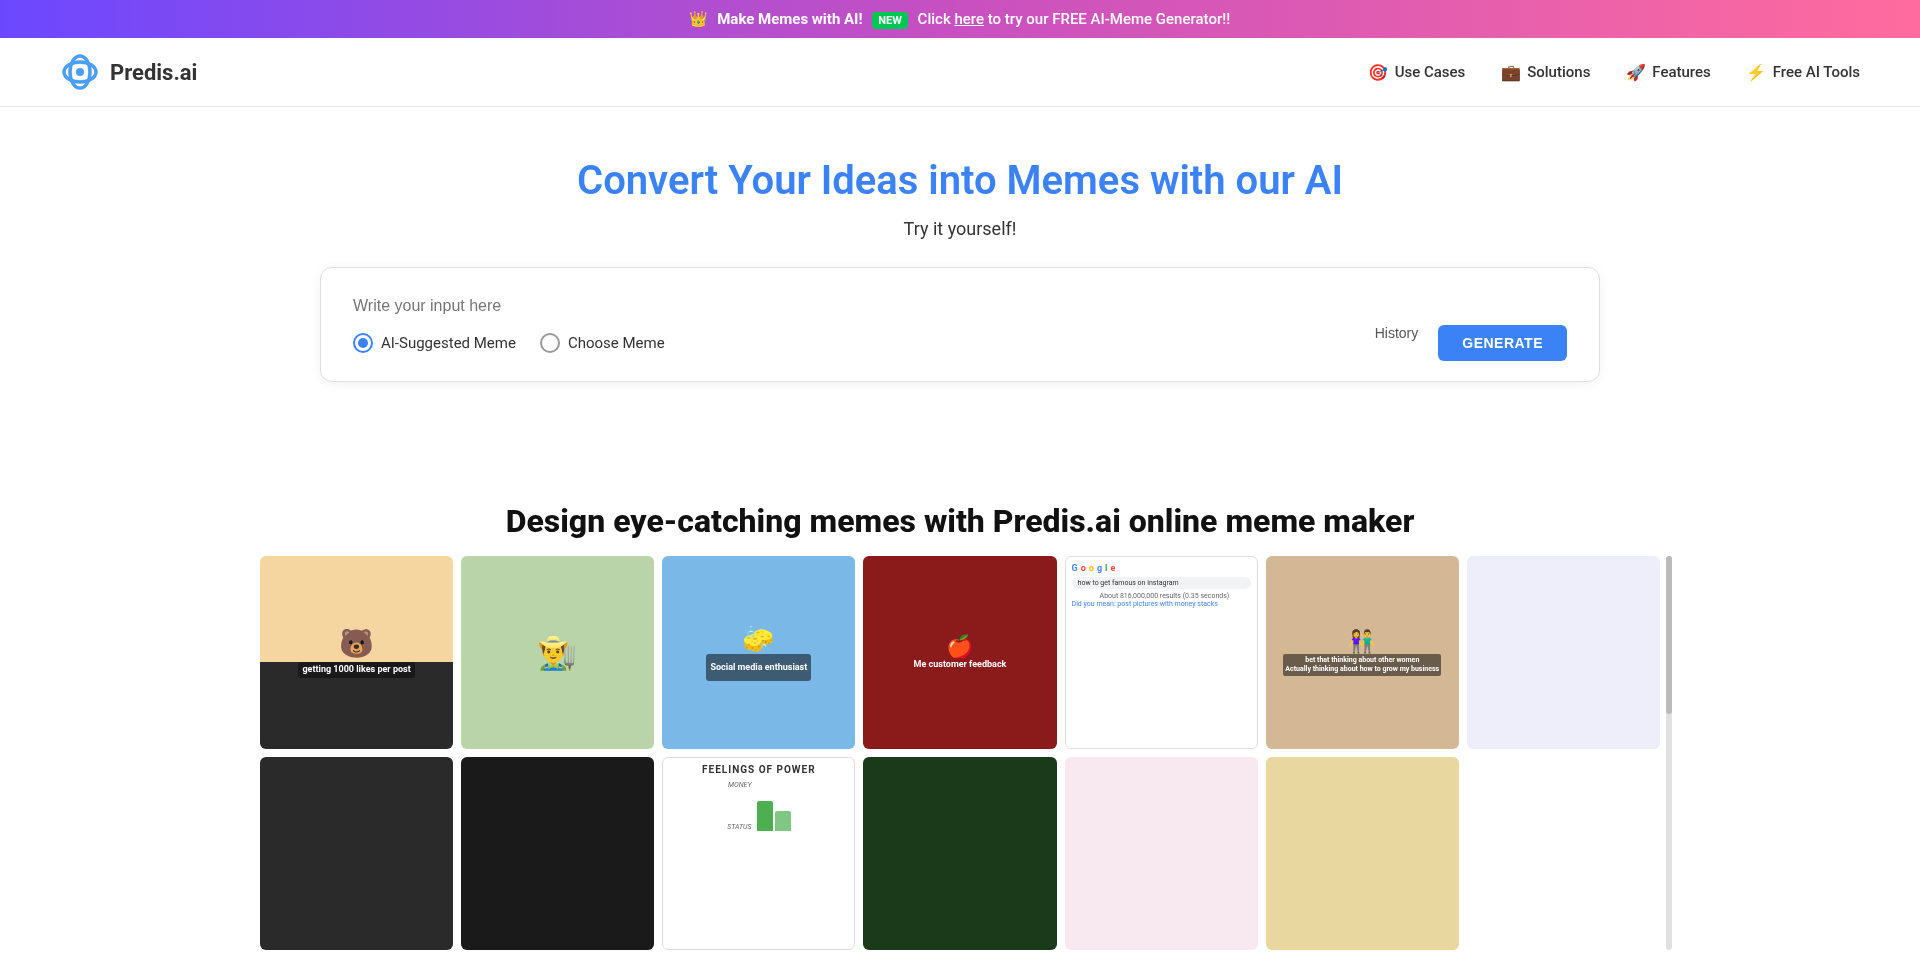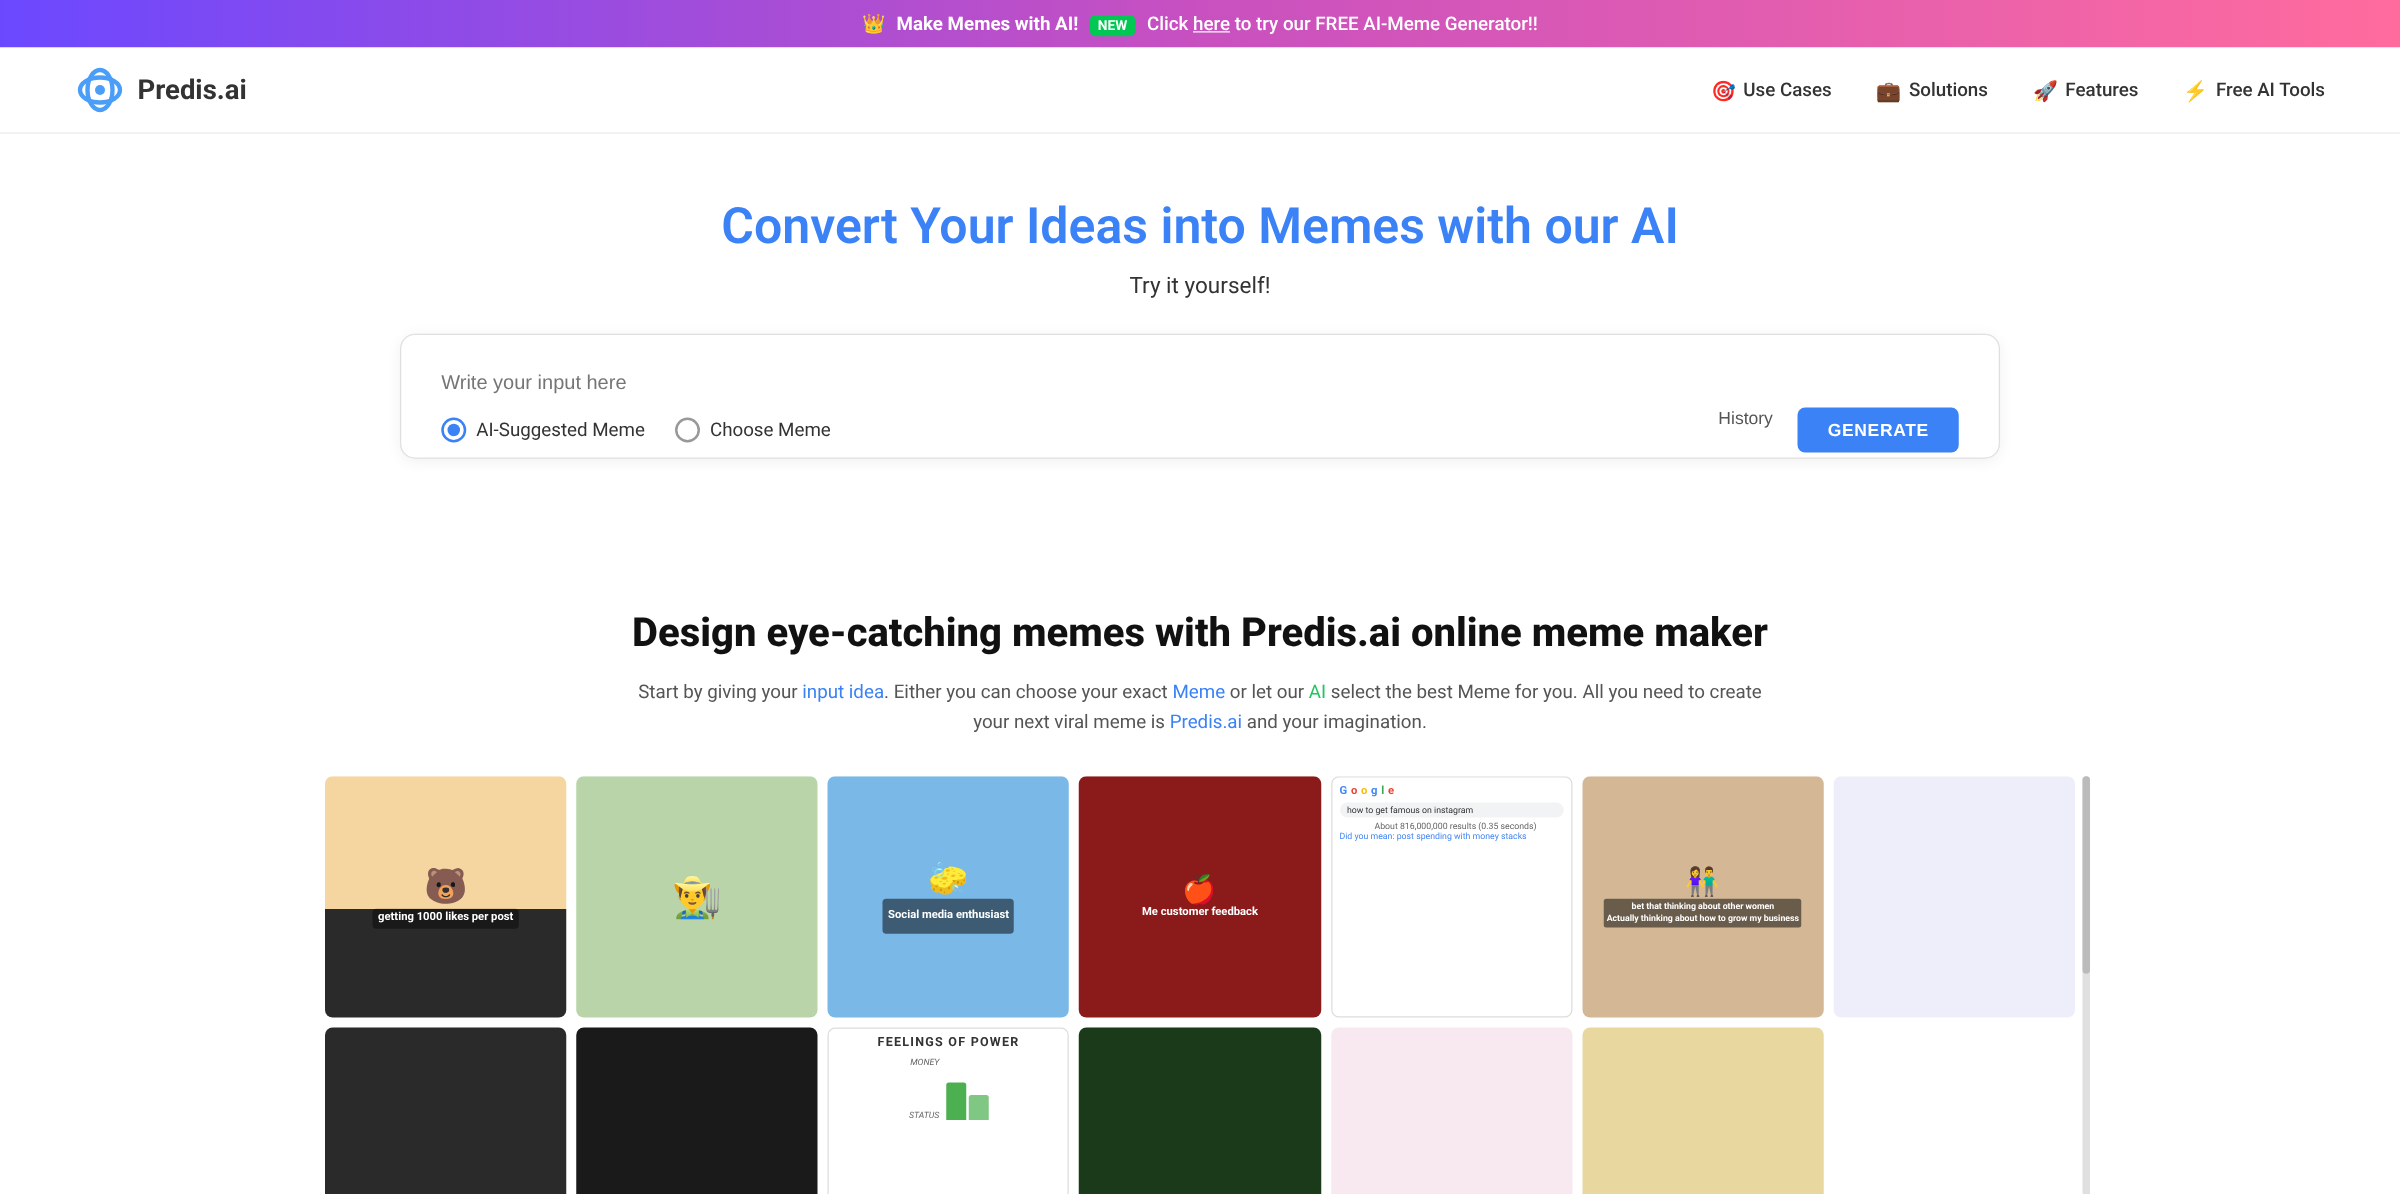--- a/index.html
+++ b/index.html
@@ -84,21 +84,21 @@
       margin-bottom: 28px;
     }
 
     
     .input-card {
       max-width: 1280px;
       margin: 0 auto 40px;
       background: #fff;
       border: 1px solid #e0e0e0;
       border-radius: 12px;
-      padding: 28px 32px 4px;
+      padding: 28px 32px 20px;
       box-shadow: 0 2px 12px rgba(0,0,0,0.06);
     }
     .text-input-area {
       width: 100%;
       border: none;
       outline: none;
       font-size: 16px;
       color: #999;
       padding: 0;
       margin-bottom: 10px;
@@ -321,23 +321,20 @@
       <div class="card-actions">
         <button class="history-btn">History</button>
         <button class="generate-btn">GENERATE</button>
       </div>
     </div>
   </div>
 </div>
 
 <div class="section">
   <h2 class="section-title">Design eye-catching memes with Predis.ai online meme maker</h2>
-  <p class="section-subtitle">
-    Start by giving your <span style="color:#3B82F6">input idea</span>. Either you can choose your exact <span style="color:#3B82F6">Meme</span> or let our <span style="color:#22C55E">AI</span> select the best Meme for you. All you need to create your next viral meme is <span style="color:#3B82F6">Predis.ai</span> and your imagination.
-  </p>
 
   <div class="meme-scroll-area">
     <div class="scroll-bar">
       <div class="scroll-thumb"></div>
     </div>
     <div class="meme-grid">
 
       <div class="meme-cell" style="background: linear-gradient(180deg, #f5d5a0 55%, #2a2a2a 55%);">
         <div class="meme-visual">
           <div style="font-size:28px; margin-bottom:2px;">🐻</div>
@@ -370,21 +367,21 @@
           <div style="display:flex; align-items:center; gap:3px; margin-bottom:4px;">
             <span style="font-size:9px; font-weight:bold; color:#4285F4;">G</span>
             <span style="font-size:9px; font-weight:bold; color:#EA4335;">o</span>
             <span style="font-size:9px; font-weight:bold; color:#FBBC05;">o</span>
             <span style="font-size:9px; font-weight:bold; color:#4285F4;">g</span>
             <span style="font-size:9px; font-weight:bold; color:#34A853;">l</span>
             <span style="font-size:9px; font-weight:bold; color:#EA4335;">e</span>
           </div>
           <div style="background:#f1f3f4; border-radius:10px; padding:2px 6px; font-size:7px; color:#333; width:100%; margin-bottom:3px;">how to get famous on instagram</div>
           <div style="font-size:7px; color:#666;margin-left:28px;">About 816,000,000 results (0.35 seconds)</div>
-          <div style="font-size:7px; color:#4285F4;">Did you mean: post spending with money stacks</div>
+          <div style="font-size:7px; color:#4285F4;">Did you mean: post pictures with money stacks</div>
         </div>
       </div>
 
       <div class="meme-cell" style="background: #d4b896;">
         <div class="meme-visual">
           <div style="font-size:22px;">👫</div>
           <div class="meme-text-overlay" style="font-size:7px; color:#fff; background:rgba(0,0,0,0.5); padding:2px; border-radius:2px;">bet that thinking about other women<br>Actually thinking about how to grow my business</div>
         </div>
       </div>
 

